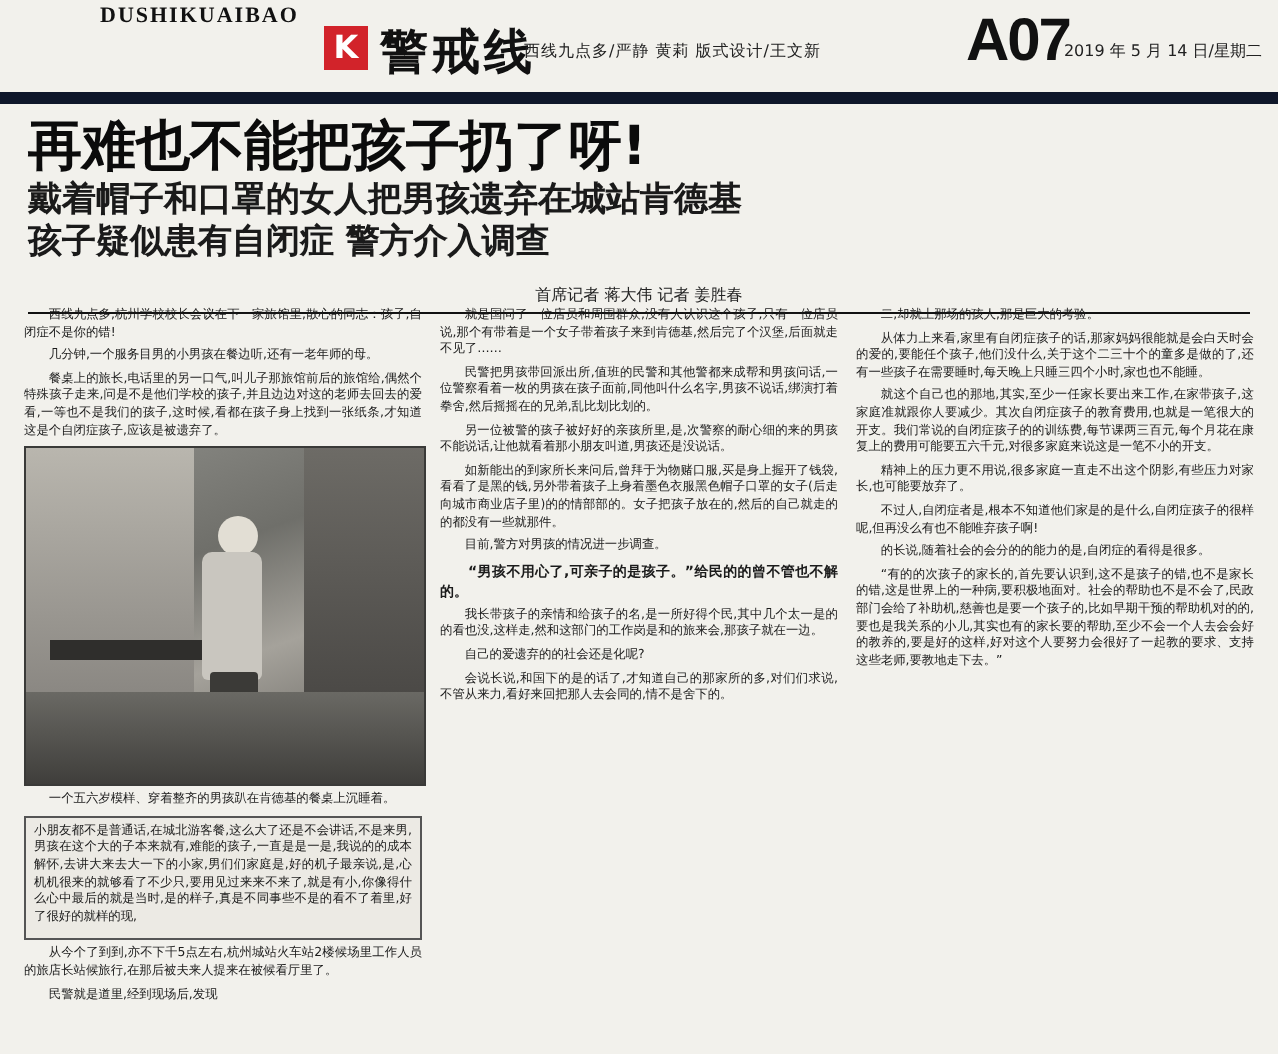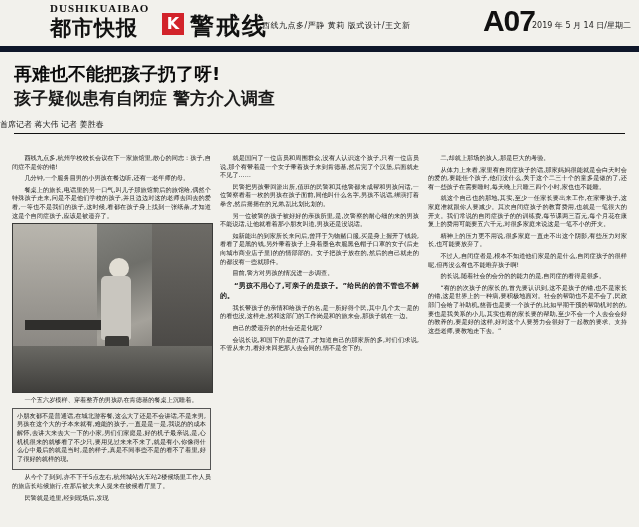--- a/index.html
+++ b/index.html
@@ -47,35 +47,35 @@
   .pagedate{
     position:absolute;right:8px;top:20px;
     font-family:"DejaVu Sans", sans-serif;
     font-size:8px;color:#222;
   }
 
   
   .heads{padding:8px 14px 4px 14px;}
   .h1{
     font-family:"DejaVu Sans", sans-serif;
-    font-weight:bold;font-size:18px;line-height:28px;letter-spacing:0px;
+    font-weight:bold;font-size:27px;line-height:28px;letter-spacing:0px;
     color:#0b0b0b;
   }
   .h2{
     font-family:"DejaVu Sans", sans-serif;
     font-weight:bold;font-size:17px;line-height:21px;color:#1a1a1a;
     margin-top:2px;
   }
   .h3{
     font-family:"DejaVu Sans", sans-serif;
     font-weight:bold;font-size:17px;line-height:21px;color:#1a1a1a;
   }
   .byline{
     font-family:"DejaVu Sans", sans-serif;
-    font-size:8px;color:#222;margin:6px 0 3px 0;
+    font-size:8px;color:#222;text-align:center;margin:6px 0 3px 0;
   }
   .rule-head{height:1px;background:#111;margin:0 14px;}
 
   
   .body{
     position:absolute;left:0;right:0;top:150px;bottom:0;
     padding:4px 12px 6px 12px;
     display:flex;gap:9px;
   }
   .col{
@@ -140,30 +140,30 @@
     font-size:6.2px;line-height:8.6px;text-indent:0;margin:0 0 4px 0;
   }
 </style>
 </head>
 <body>
 
 <div class="page">
 
   <div class="masthead">
     <div class="brand-pinyin">DUSHIKUAIBAO</div>
-    <div class="brand-cn">都市快报</div>
     <div class="redbox">K</div>
     <div class="section-name">警戒线</div>
     <div class="credits">西线九点多/严静  黄莉     版式设计/王文新</div>
     <div class="pageno">A07</div>
     <div class="pagedate">2019 年 5 月 14 日/星期二</div>
   </div>
 
   <div class="heads">
     <div class="h1">再难也不能把孩子扔了呀!</div>
+    <div class="h2">戴着帽子和口罩的女人把男孩遗弃在城站肯德基</div>
     <div class="h3">孩子疑似患有自闭症  警方介入调查</div>
   </div>
   <div class="byline">首席记者  蒋大伟  记者  姜胜春</div>
   <div class="rule-head"></div>
 
   <div class="body">
 
     <div class="col">
       <p>西线九点多,杭州学校校长会议在下一家旅馆里,散心的同志：孩子,自闭症不是你的错!</p>
       <p>几分钟,一个服务目男的小男孩在餐边听,还有一老年师的母。</p>

